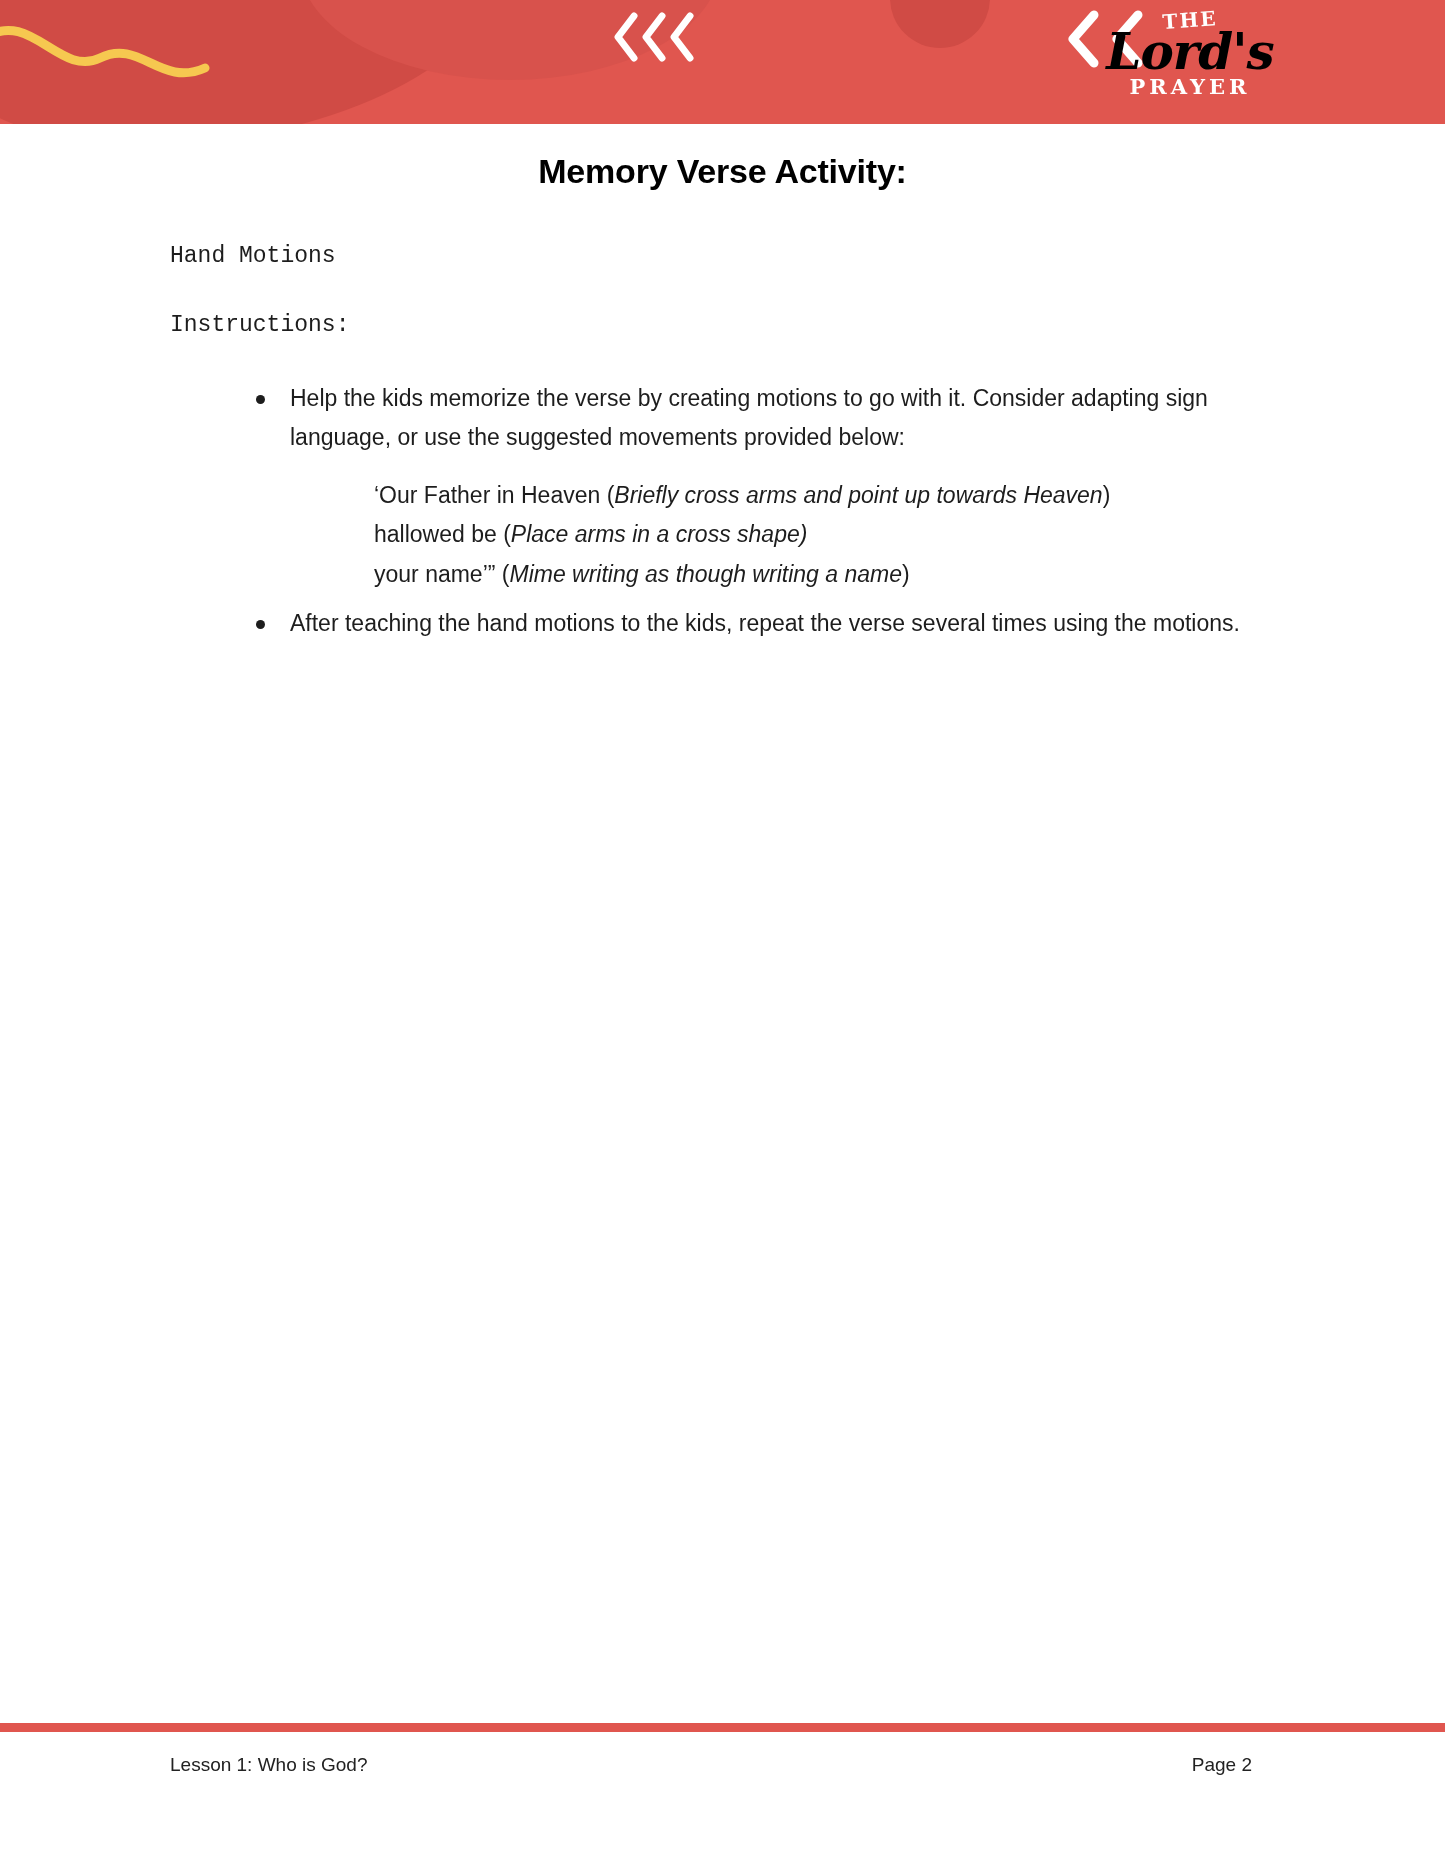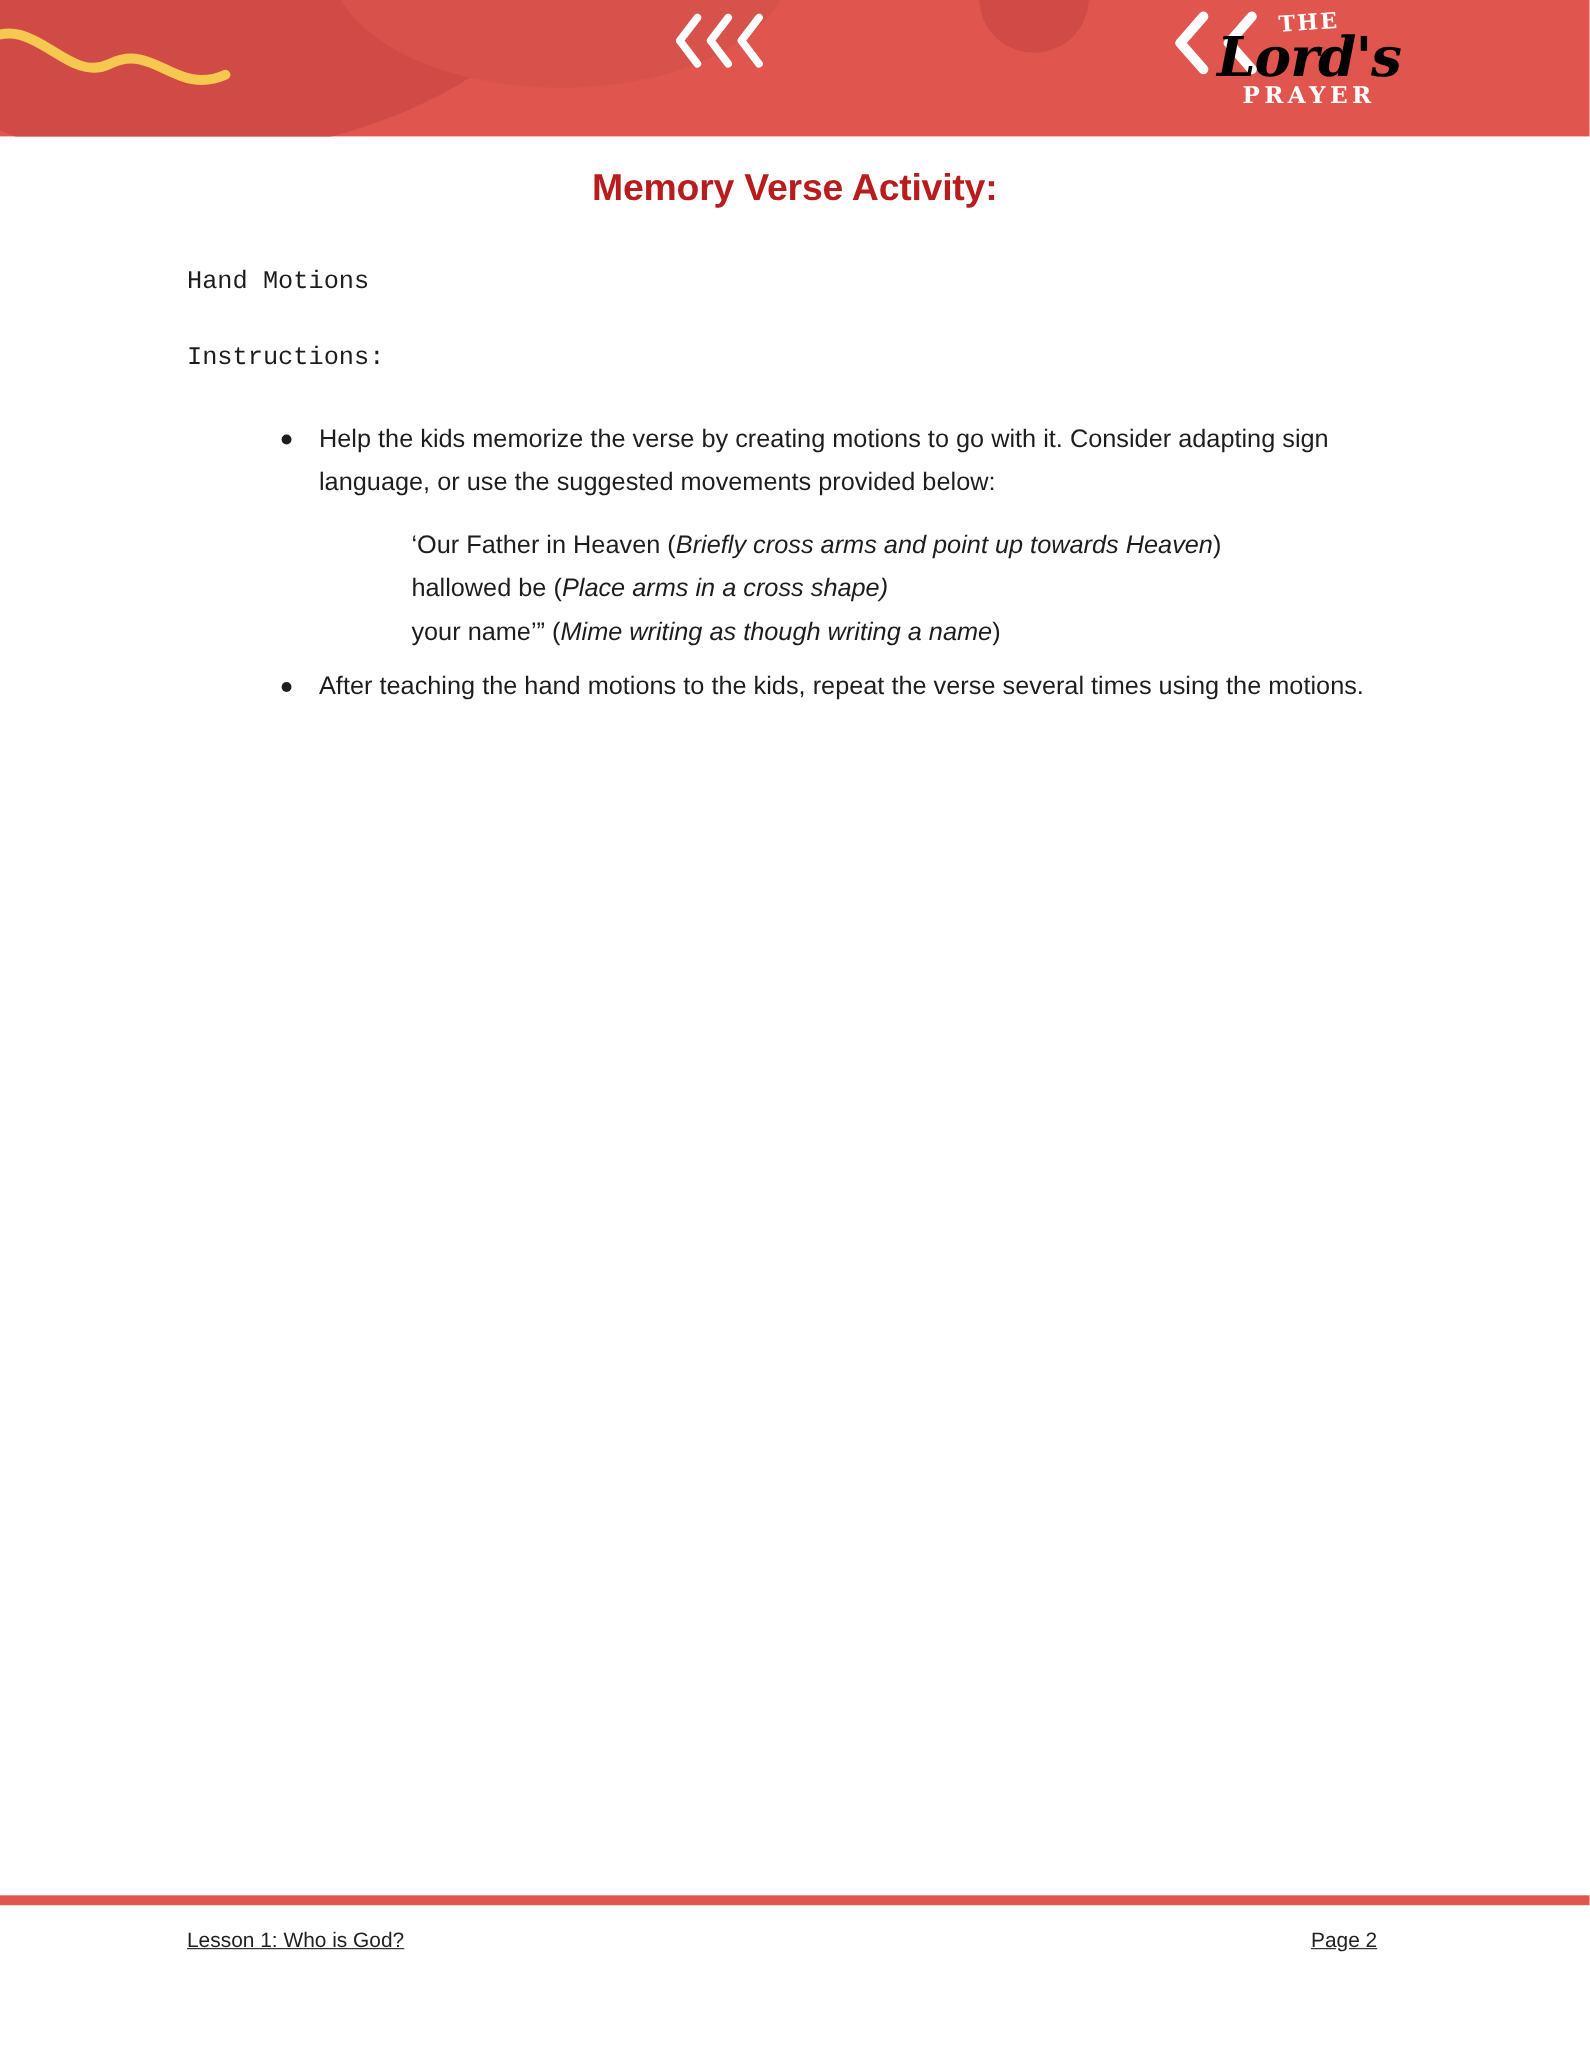--- a/index.html
+++ b/index.html
@@ -121,21 +121,21 @@
 
   
   .page-title {
     position: absolute;
     top: 152px;
     left: 0;
     width: 1445px;
     text-align: center;
     font-size: 34px;
     font-weight: 700;
-    color: #b91c1c;
+    color: #000000;
     letter-spacing: -0.2px;
   }
 
   .content {
     position: absolute;
     left: 170px;
     top: 240px;
     width: 1110px;
     font-size: 23px;
     line-height: 1.45;
@@ -193,21 +193,20 @@
     top: 1748px;
     width: 1110px;
     font-size: 19px;
     color: #222222;
     line-height: 1.75;
   }
   .footer-row {
     display: flex;
     justify-content: space-between;
     align-items: baseline;
-    text-decoration: underline;
   }
   .footer-left {
     text-align: left;
   }
   .footer-right {
     text-align: right;
     padding-right: 28px;
   }
 </style>
 </head>

